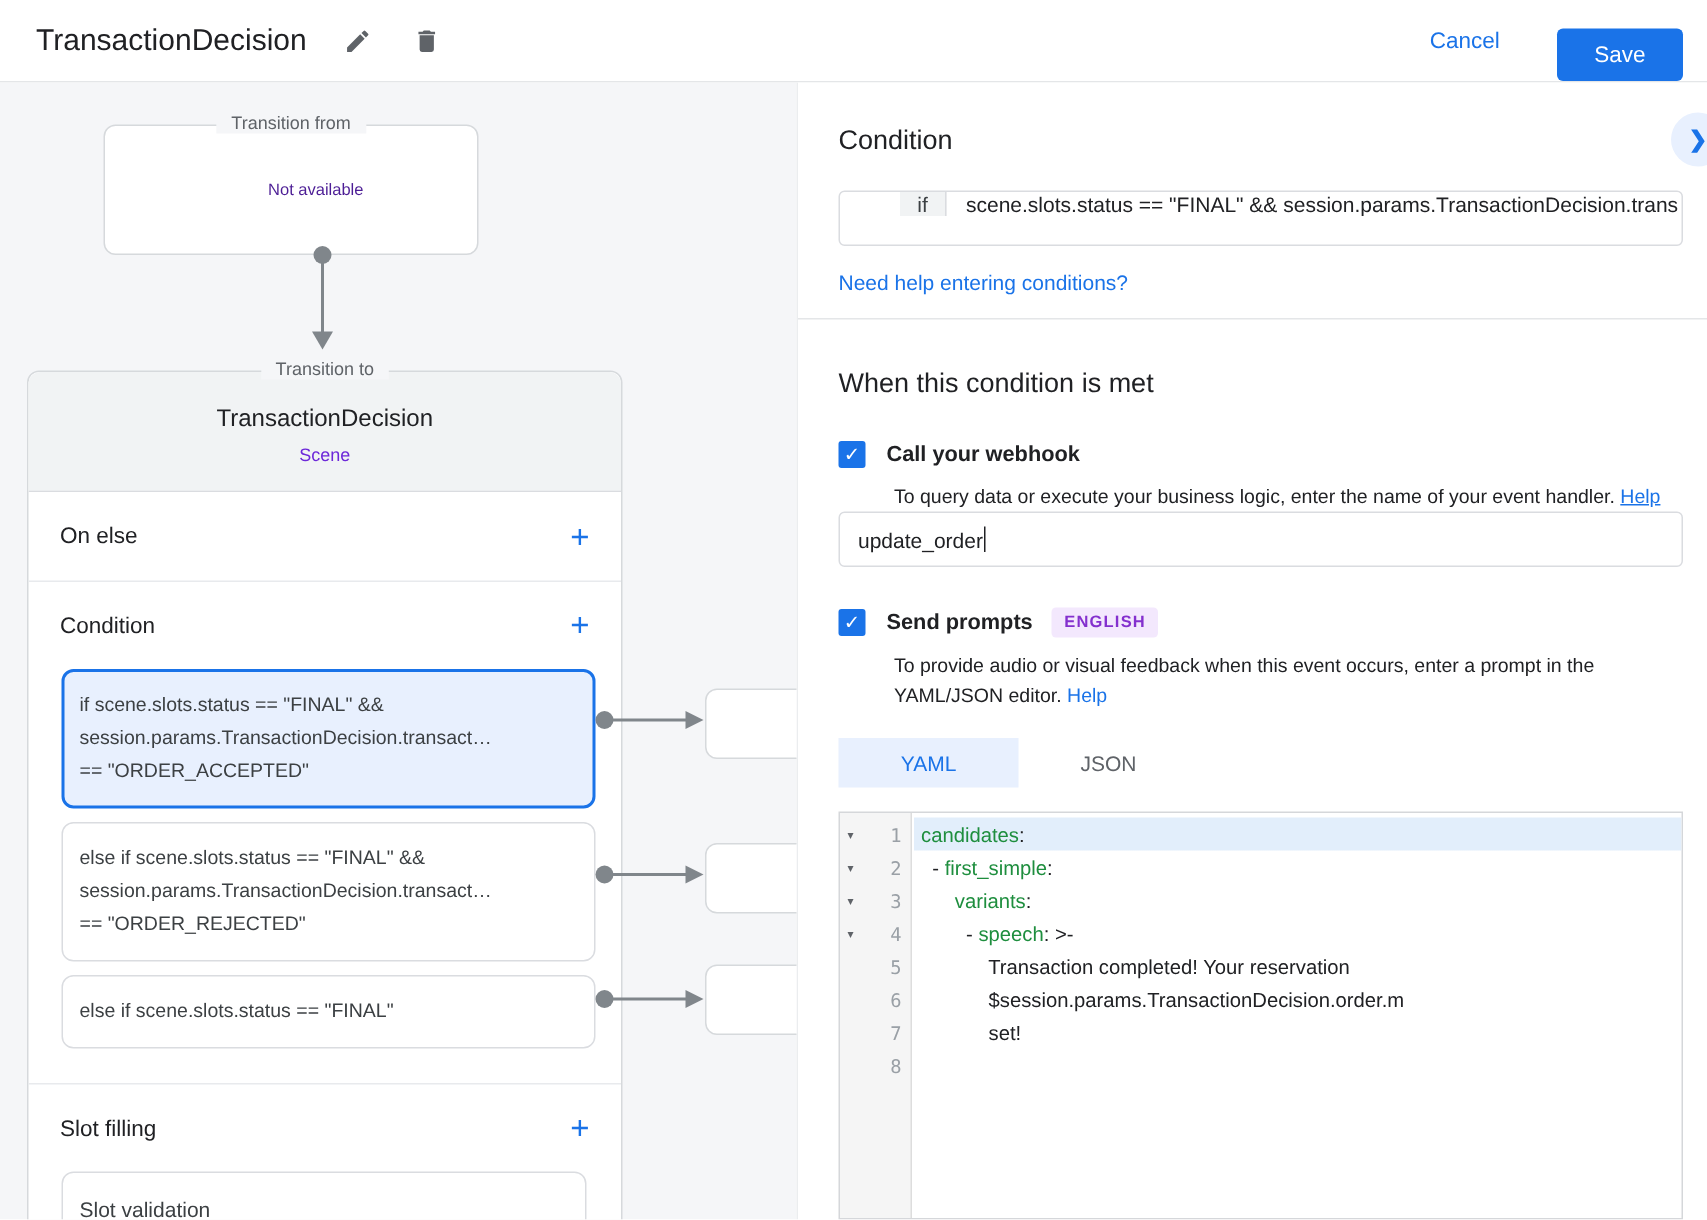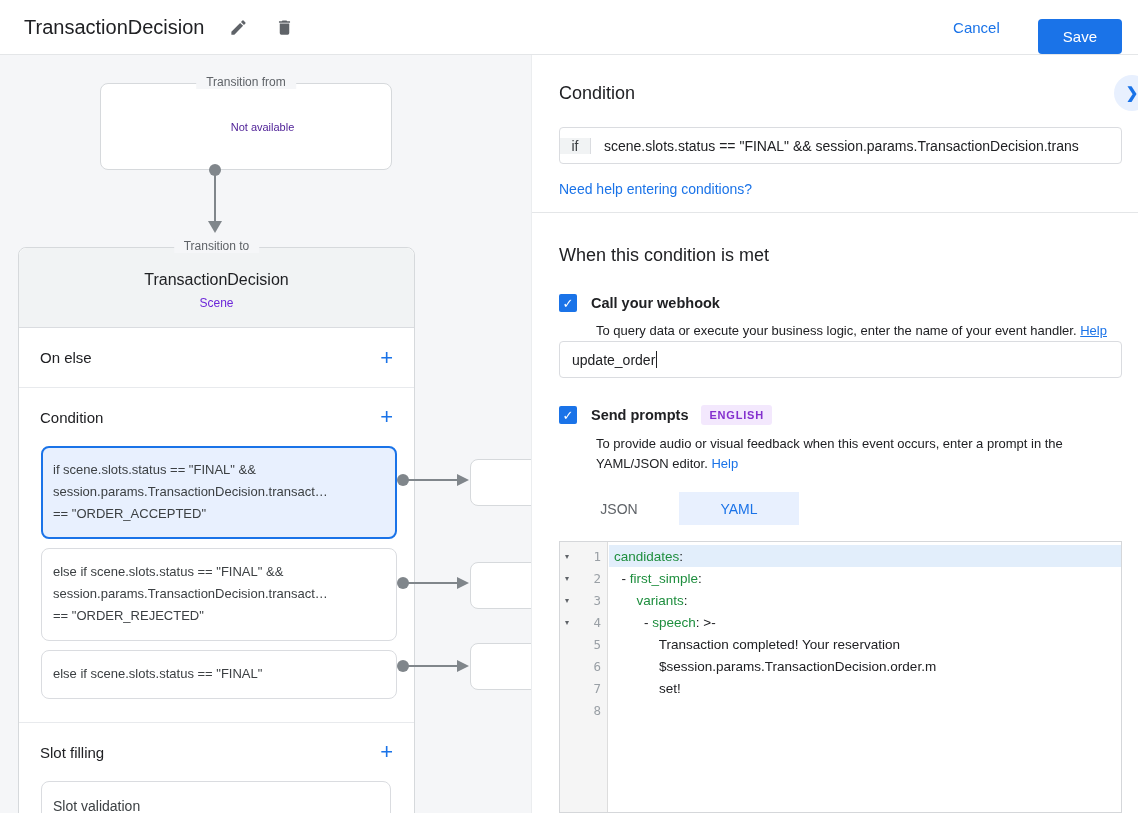--- a/index.html
+++ b/index.html
@@ -22,21 +22,21 @@
   
   .content { display:flex; height:758px; }
   .canvas { position:relative; width:531px; flex:0 0 531px; background:#f5f6f8; overflow:hidden; }
   .panel { position:relative; width:607px; background:#fff; border-left:1px solid #ebedef;
     padding:26px 16px 0 27px; display:flex; flex-direction:column; }
 
   
   .flow-svg { position:absolute; left:0; top:0; z-index:5; pointer-events:none; }
   .legend { position:absolute; top:-9px; left:50%; transform:translateX(-50%);
     background:#f5f6f8; padding:0 10px; font-size:12px; color:#5f6368; white-space:nowrap; }
-  .from-box { position:absolute; left:100px; top:28px; width:292px; height:87px;
+  .from-box { position:absolute; left:69px; top:28px; width:250px; height:87px;
     background:#fff; border:1px solid #d6d9dc; border-radius:8px;
     display:flex; align-items:center; justify-content:center; z-index:1; }
   .from-box .nav-text { font-size:11px; color:#4c1d95;margin-left:33px; }
 
   .target-box { position:absolute; left:470px; width:92px; height:47px; background:#fff;
     border:1px solid #d6d9dc; border-radius:8px; z-index:2; }
 
   .scene-card { position:absolute; left:18px; top:192px; width:397px; background:#fff;
     border:1px solid #d6d9dc; border-radius:8px 8px 0 0; z-index:1; height:640px; }
   .scene-head { background:#f1f3f4; border-bottom:1px solid #dadce0;
@@ -58,21 +58,21 @@
   .slot-wrap { padding:0 23px 20px 22px; }
   .slot-card { border:1px solid #dadce0; border-radius:8px; background:#fff; height:50px;
     display:flex; align-items:center; padding-left:11px; font-size:14px; color:#3c4043; cursor:pointer; }
 
   
   .panel h2 { font-size:18px; font-weight:400; color:#202124; line-height:24px; }
   .expand-btn { position:absolute; top:20px; right:-12px; width:36px; height:36px;
     border-radius:50%; background:#e8f0fe; border:none; color:#1a73e8; font-size:15px;
     font-weight:bold; cursor:pointer; display:flex; align-items:center; justify-content:center; }
   .if-row { margin-top:22px; height:37px; border:1px solid #dadce0; border-radius:4px;
-    display:flex; align-items:center; overflow:hidden; }
+    display:flex; align-items:flex-start; overflow:hidden;padding-left:40px; }
   .if-prefix { width:31px; background:#f1f3f4; border-right:1px solid #dadce0; flex:none;
     display:flex; align-items:center; justify-content:center; font-size:14px; color:#3c4043; }
   .if-value { flex:1; display:flex; align-items:center; padding-left:13px; font-size:14px;
     color:#202124; white-space:nowrap; overflow:hidden; }
   .link { color:#1a73e8; text-decoration:none; font-size:14px; cursor:pointer; }
   .help-link-row { margin-top:16px; }
   .panel-divider { height:1px; background:#e4e6e8; margin:14px -16px 0 -27px; }
   .when-heading { margin-top:30px; }
   .check-row { display:flex; align-items:center; margin-top:27px; }
   .checkbox { width:18px; height:18px; border-radius:2px; background:#1a73e8; color:#fff;
@@ -237,22 +237,22 @@
     <div class="check-row">
       <div class="checkbox">
           <span>✓</span>
         </div>
       <span class="check-label">Send prompts</span>
       <span class="lang-badge">ENGLISH</span>
     </div>
     <div class="desc"><span>To provide audio or visual feedback when this event occurs, enter a prompt in the YAML/JSON editor.</span> <a class="link">Help</a></div>
 
     <div class="tabs">
+      <div class="tab active">YAML</div>
       <div class="tab">JSON</div>
-      <div class="tab active">YAML</div>
     </div>
 
     <div class="editor">
       <div class="gutter-bg"></div>
       <div class="code-lines" id="code-lines">
           <div class="cl hl">
             <div class="g">
               <span class="fold">▾</span>
               <span class="num">1</span>
             </div>

